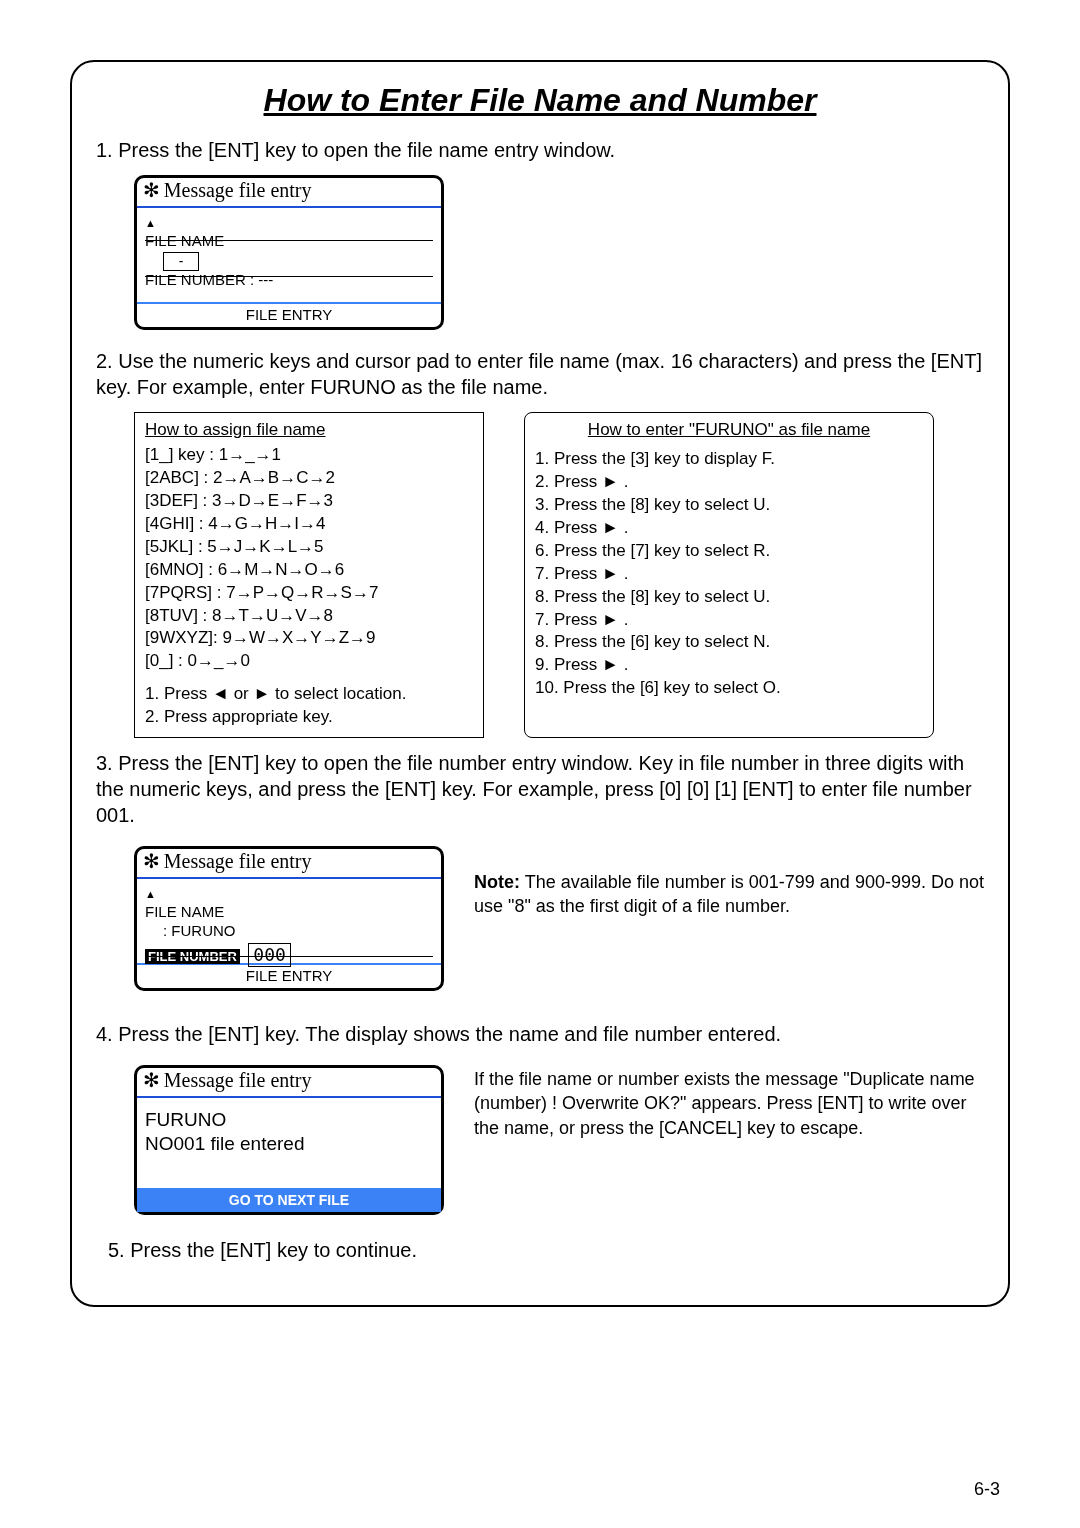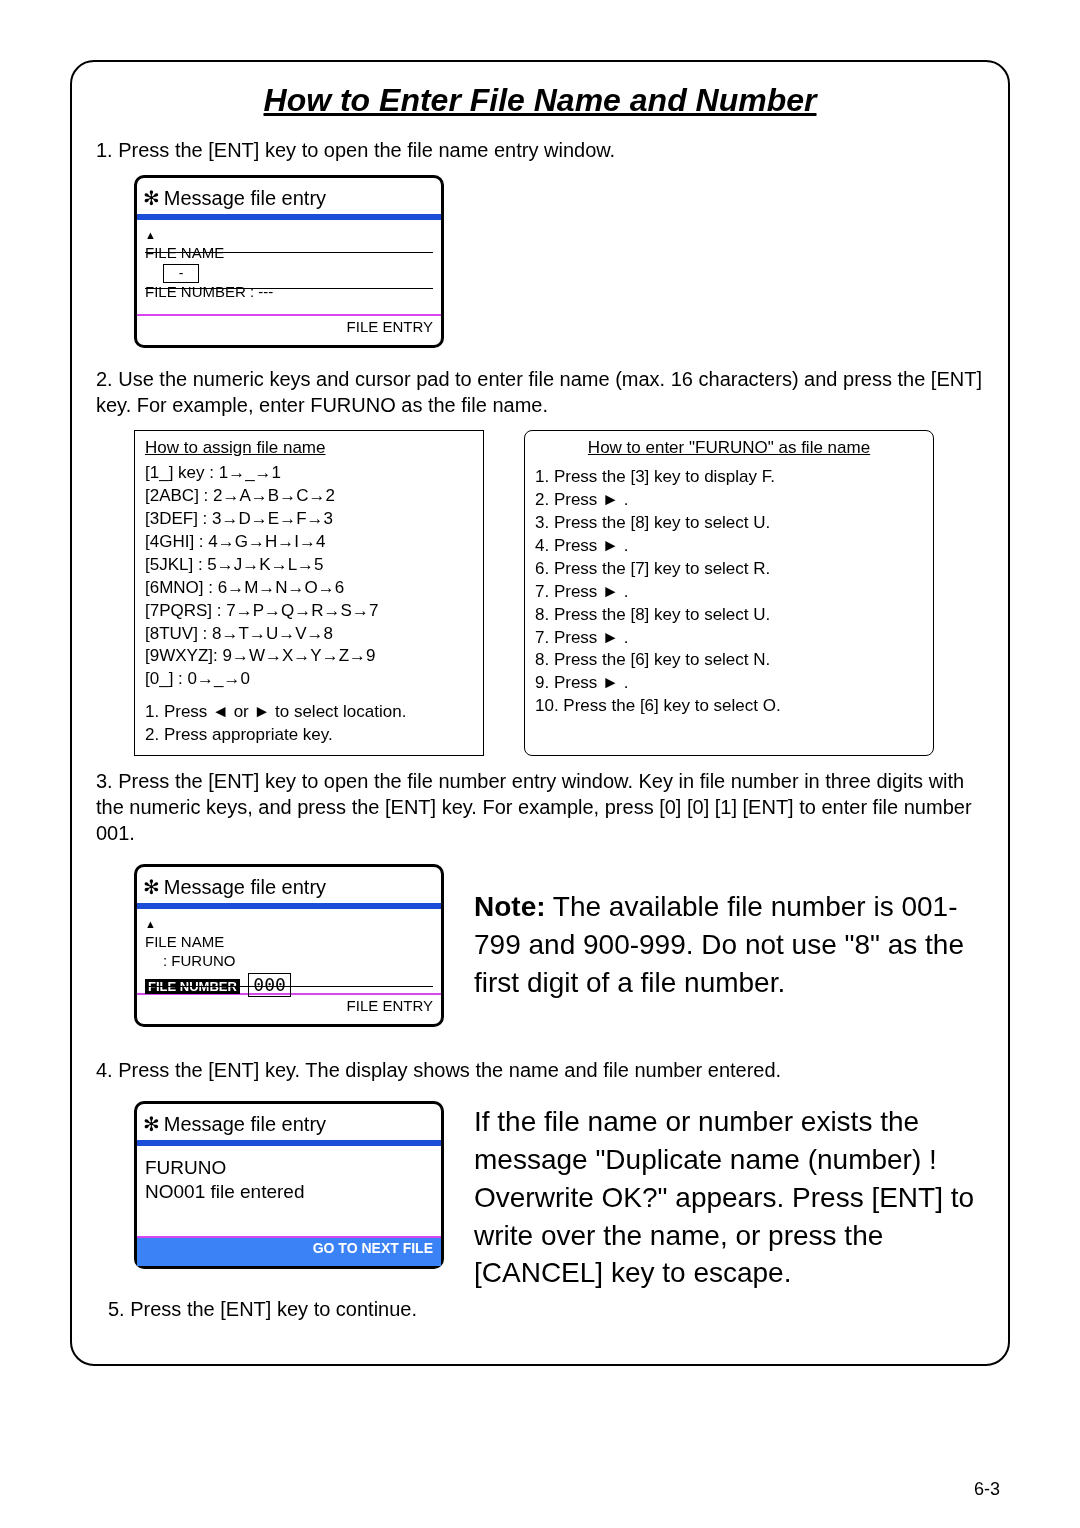--- a/index.html
+++ b/index.html
@@ -41,34 +41,35 @@
   .device {
     border: 3px solid #000;
     border-radius: 10px;
     width: 310px;
     background: #fff;
     margin: 10px 0 18px 38px;
     box-sizing: border-box;
     position: relative;
   }
   .device-hdr {
-    border-bottom: 6px solid #1d4ed8;
-    padding: 8px 6px 4px 6px;
+    border-bottom: 2px solid #1d4ed8;
+    padding: 0 6px 4px 6px;
     font-size: 20px;
+    font-family: Liberation Serif, serif;
   }
   .device-body {
     position: relative;
     padding: 4px 8px 2px 8px;
     font-size: 16px;
     line-height: 1.25;
   }
   .device-bottom {
-    border-top: 2px solid #d946ef;
-    padding: 2px 8px 10px 8px;
-    text-align: right;
+    border-top: 2px solid #3b82f6;
+    padding: 2px 8px 4px 8px;
+    text-align: center;
     font-size: 15px;
   }
   .device-bottom.inv {
     background: #3b82f6;
     color: #fff;
     font-weight: bold;
     font-size: 14px;
   }
   .lbl-inv {
     background:#000;
@@ -130,21 +131,21 @@
     right: 80px;
     font-size:18px;
   }
   .row-flex {
     display:flex;
     align-items:flex-start;
     gap:30px;
   }
   .side-text {
     flex:1;
-    font-size:28px;
+    font-size:18px;
     line-height:1.35;
     padding-top:30px;
   }
   .upcaret::before { content:"\25B2"; font-size:11px;}
   .star::before { content:"\273B"; margin-right:4px;}
 </style>
 </head>
 <body>
 
 <div class="page">

